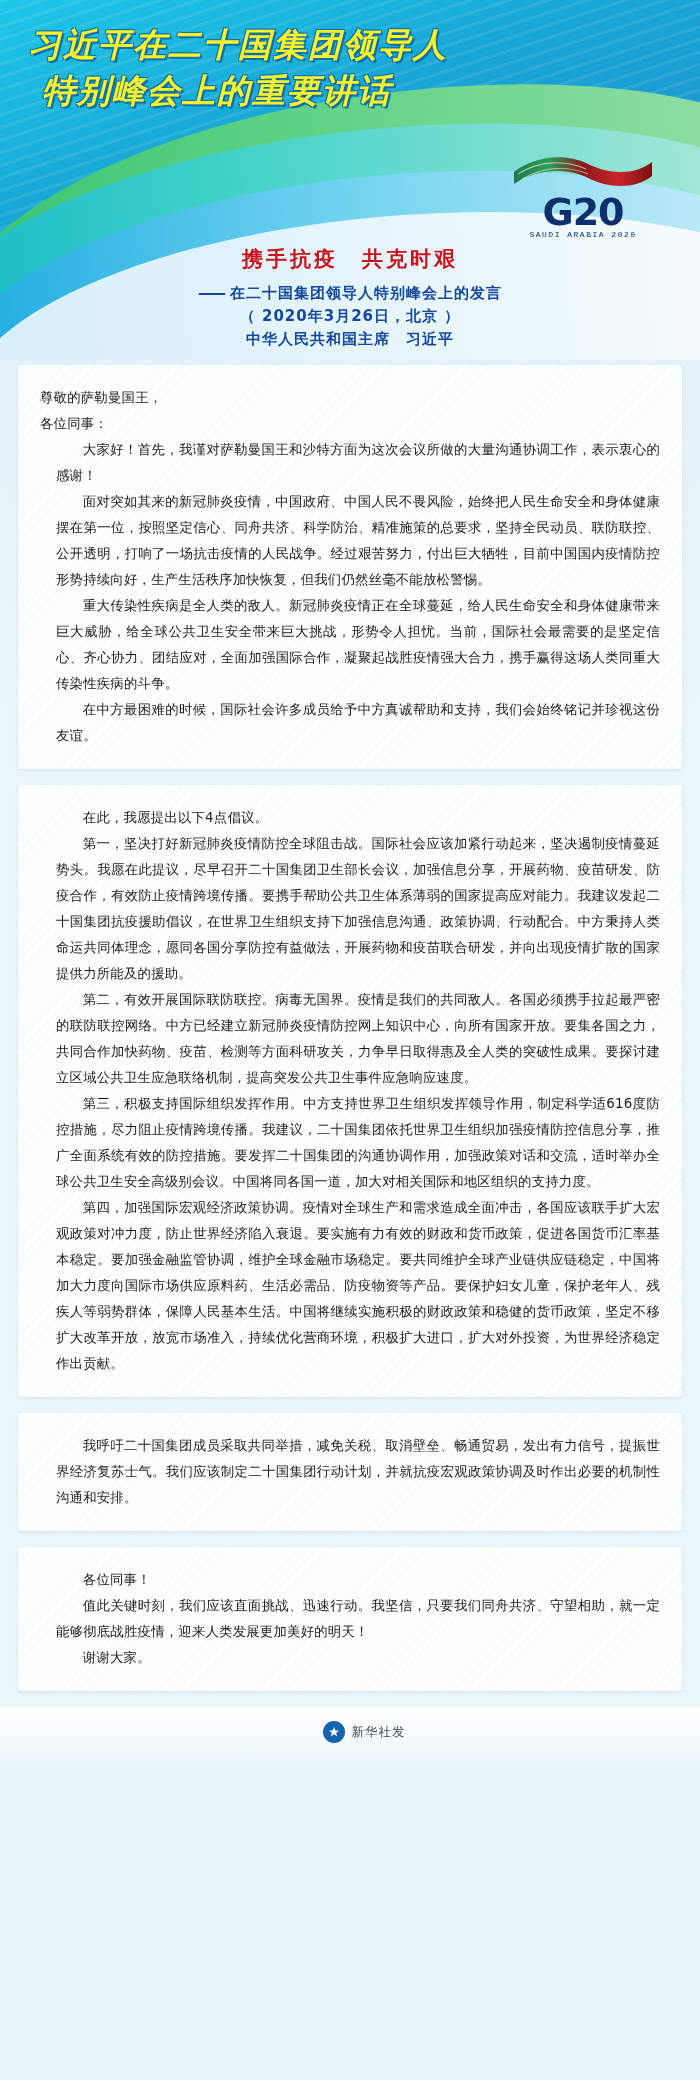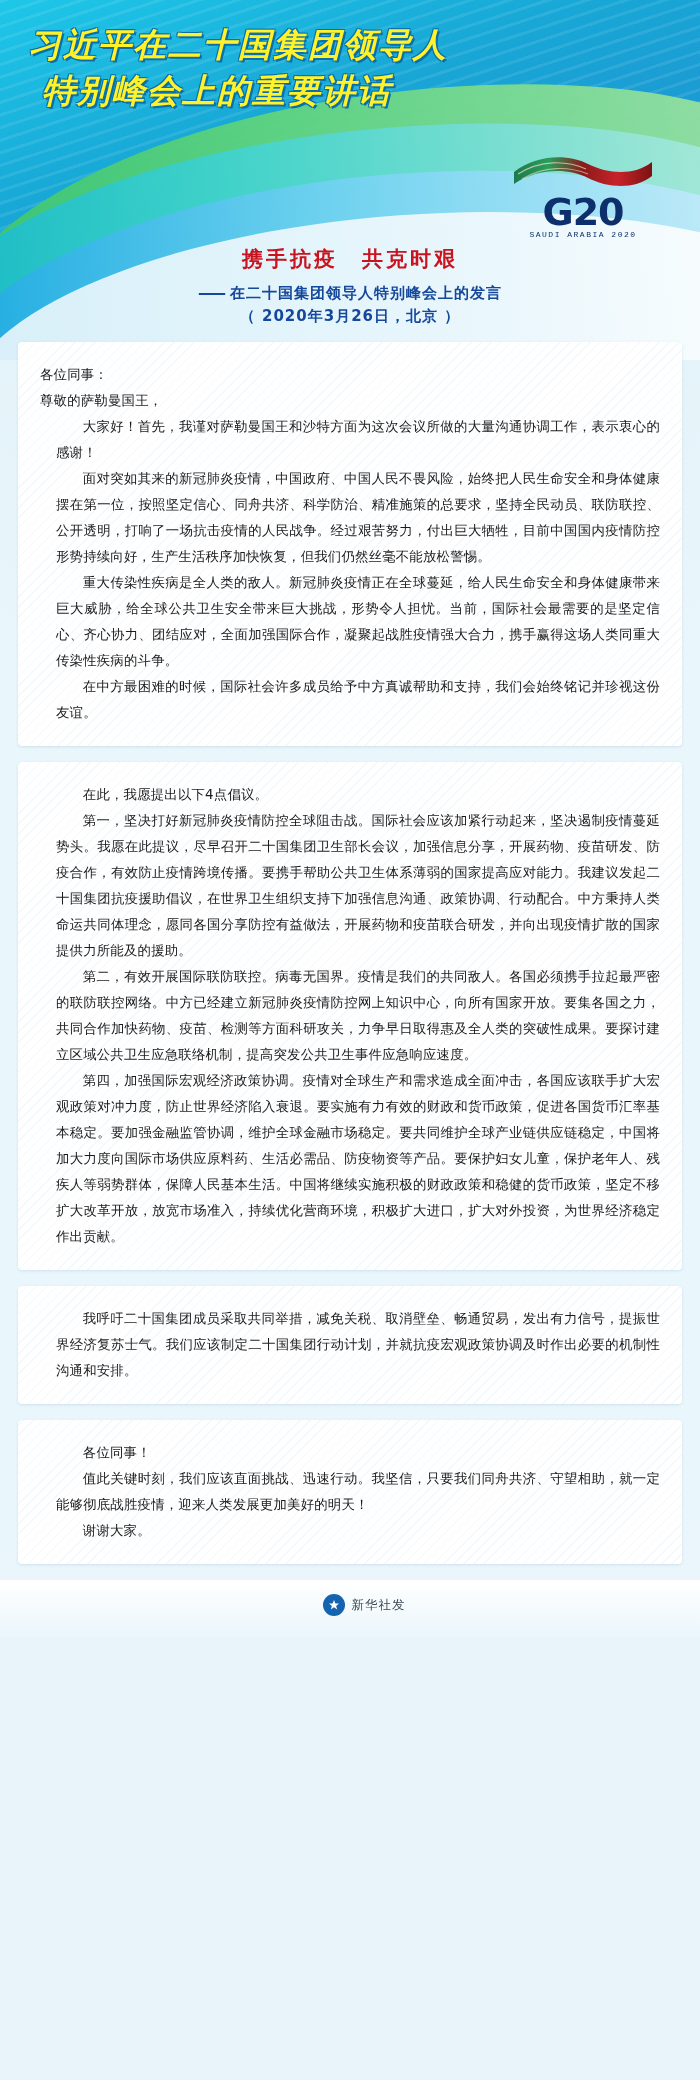--- a/index.html
+++ b/index.html
@@ -241,37 +241,39 @@
       <div class="g20-sub">SAUDI ARABIA 2020</div>
     </div>
   </div>
 
   <div class="subtitle-block">
     <div class="sub-main">携手抗疫　共克时艰</div>
     <div class="sub-line">
       <span class="dash">——</span><span>在二十国集团领导人特别峰会上的发言</span>
     </div>
     <div class="sub-line">（ 2020年3月26日，北京 ）</div>
+    <div class="sub-line">中华人民共和国主席　习近平</div>
   </div>
 
   <div class="content">
 
     <div class="panel">
+      <p>尊敬的萨勒曼国王，</p>
       <p>各位同事：</p>
-      <p>尊敬的萨勒曼国王，</p>
       <p class="indent">大家好！首先，我谨对萨勒曼国王和沙特方面为这次会议所做的大量沟通协调工作，表示衷心的感谢！</p>
       <p class="indent">面对突如其来的新冠肺炎疫情，中国政府、中国人民不畏风险，始终把人民生命安全和身体健康摆在第一位，按照坚定信心、同舟共济、科学防治、精准施策的总要求，坚持全民动员、联防联控、公开透明，打响了一场抗击疫情的人民战争。经过艰苦努力，付出巨大牺牲，目前中国国内疫情防控形势持续向好，生产生活秩序加快恢复，但我们仍然丝毫不能放松警惕。</p>
       <p class="indent">重大传染性疾病是全人类的敌人。新冠肺炎疫情正在全球蔓延，给人民生命安全和身体健康带来巨大威胁，给全球公共卫生安全带来巨大挑战，形势令人担忧。当前，国际社会最需要的是坚定信心、齐心协力、团结应对，全面加强国际合作，凝聚起战胜疫情强大合力，携手赢得这场人类同重大传染性疾病的斗争。</p>
       <p class="indent">在中方最困难的时候，国际社会许多成员给予中方真诚帮助和支持，我们会始终铭记并珍视这份友谊。</p>
     </div>
 
     <div class="panel">
       <p class="indent">在此，我愿提出以下4点倡议。</p>
       <p class="indent">第一，坚决打好新冠肺炎疫情防控全球阻击战。国际社会应该加紧行动起来，坚决遏制疫情蔓延势头。我愿在此提议，尽早召开二十国集团卫生部长会议，加强信息分享，开展药物、疫苗研发、防疫合作，有效防止疫情跨境传播。要携手帮助公共卫生体系薄弱的国家提高应对能力。我建议发起二十国集团抗疫援助倡议，在世界卫生组织支持下加强信息沟通、政策协调、行动配合。中方秉持人类命运共同体理念，愿同各国分享防控有益做法，开展药物和疫苗联合研发，并向出现疫情扩散的国家提供力所能及的援助。</p>
       <p class="indent">第二，有效开展国际联防联控。病毒无国界。疫情是我们的共同敌人。各国必须携手拉起最严密的联防联控网络。中方已经建立新冠肺炎疫情防控网上知识中心，向所有国家开放。要集各国之力，共同合作加快药物、疫苗、检测等方面科研攻关，力争早日取得惠及全人类的突破性成果。要探讨建立区域公共卫生应急联络机制，提高突发公共卫生事件应急响应速度。</p>
+      <p class="indent">第三，积极支持国际组织发挥作用。中方支持世界卫生组织发挥领导作用，制定科学适616度防控措施，尽力阻止疫情跨境传播。我建议，二十国集团依托世界卫生组织加强疫情防控信息分享，推广全面系统有效的防控措施。要发挥二十国集团的沟通协调作用，加强政策对话和交流，适时举办全球公共卫生安全高级别会议。中国将同各国一道，加大对相关国际和地区组织的支持力度。</p>
       <p class="indent">第四，加强国际宏观经济政策协调。疫情对全球生产和需求造成全面冲击，各国应该联手扩大宏观政策对冲力度，防止世界经济陷入衰退。要实施有力有效的财政和货币政策，促进各国货币汇率基本稳定。要加强金融监管协调，维护全球金融市场稳定。要共同维护全球产业链供应链稳定，中国将加大力度向国际市场供应原料药、生活必需品、防疫物资等产品。要保护妇女儿童，保护老年人、残疾人等弱势群体，保障人民基本生活。中国将继续实施积极的财政政策和稳健的货币政策，坚定不移扩大改革开放，放宽市场准入，持续优化营商环境，积极扩大进口，扩大对外投资，为世界经济稳定作出贡献。</p>
     </div>
 
     <div class="panel">
       <p class="indent">我呼吁二十国集团成员采取共同举措，减免关税、取消壁垒、畅通贸易，发出有力信号，提振世界经济复苏士气。我们应该制定二十国集团行动计划，并就抗疫宏观政策协调及时作出必要的机制性沟通和安排。</p>
     </div>
 
     <div class="panel">
       <p class="indent">各位同事！</p>
       <p class="indent">值此关键时刻，我们应该直面挑战、迅速行动。我坚信，只要我们同舟共济、守望相助，就一定能够彻底战胜疫情，迎来人类发展更加美好的明天！</p>

